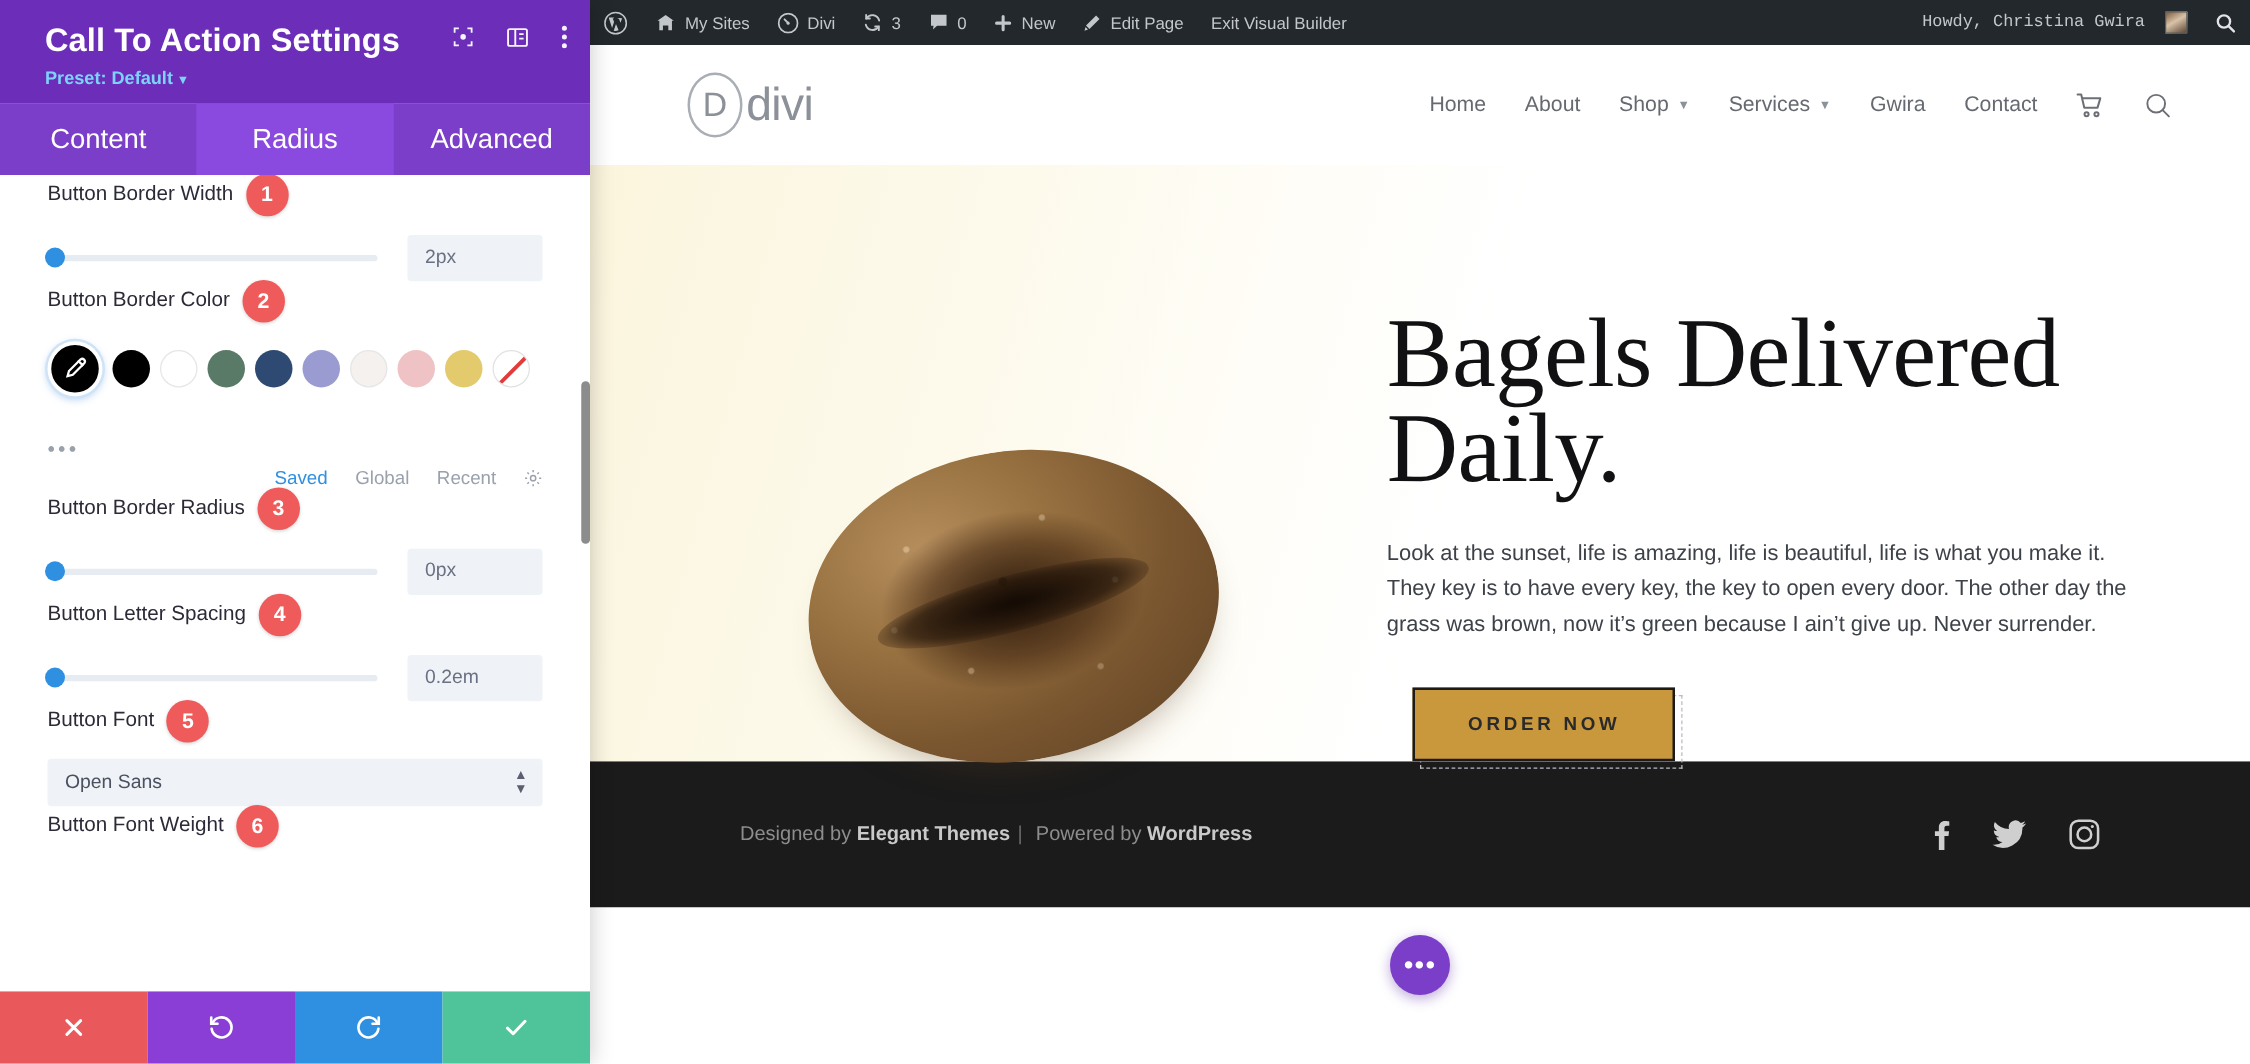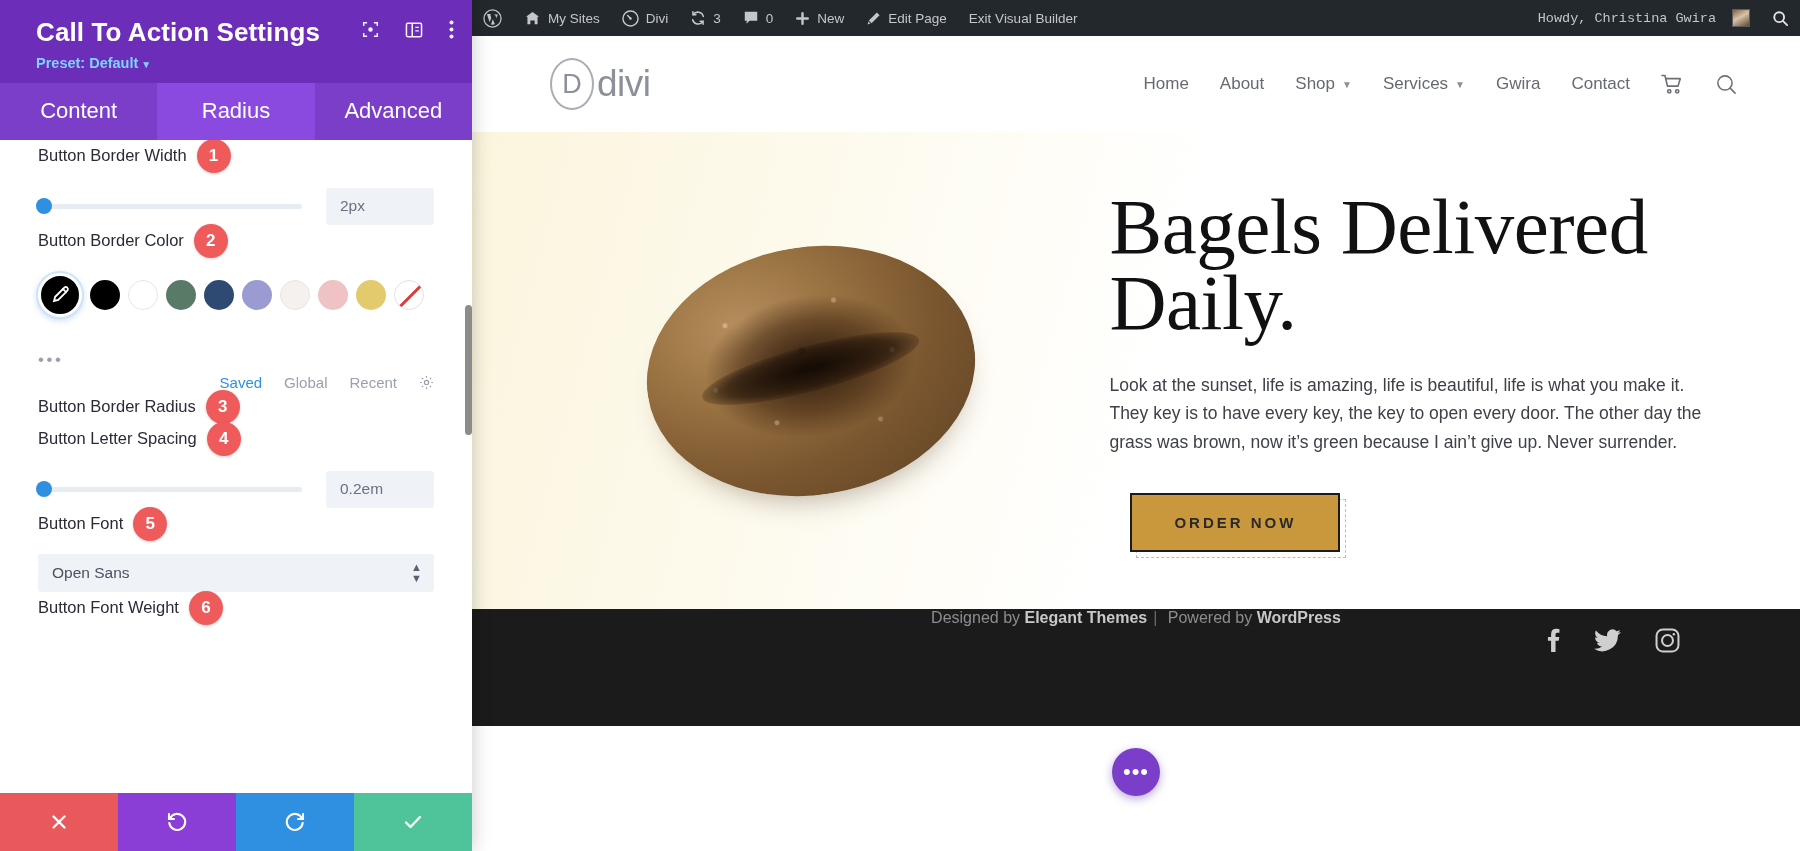--- a/index.html
+++ b/index.html
@@ -174,21 +174,21 @@
   .nav-link {
     font-size: 17px; color: #666a70; cursor: pointer;
     display: flex; align-items: center; gap: 7px;
   }
   .nav-link .chev { font-size: 10px; color: #8b9099; }
   .nav-icon { color: #6c7076; cursor: pointer; line-height: 0; }
 
   .hero {
     height: 477px; position: relative;
     background: linear-gradient(105deg,#fbf5dd 0%,#fdfaec 24%,#ffffff 52%,#ffffff 100%);
-    display: flex; align-items: center;
+    display: flex; align-items: flex-end;
   }
   .hero-img-wrap {
     width: 48%; display: flex; align-items: center;
     justify-content: center; padding-left: 40px;
   }
   .bagel {
     width: 330px; height: 248px; border-radius: 50%;
     position: relative; transform: rotate(-9deg);
     background:
       radial-gradient(ellipse 52% 46% at 50% 48%, rgba(40,22,10,.96) 0%, rgba(62,36,16,.55) 40%, rgba(0,0,0,0) 62%),
@@ -234,21 +234,21 @@
     letter-spacing: .2em; padding: 19px 42px;
     cursor: pointer; position: relative; z-index: 2;
   }
   .cta-shadow {
     position: absolute; left: 6px; top: 6px; right: -6px; bottom: -6px;
     border: 1px dashed #b9bcc2; z-index: 1;
   }
 
   .site-footer {
     height: 117px; background: #1b1b1b;
-    display: flex; align-items: center; padding: 0 120px; flex-direction: column;
+    display: flex; align-items: center; padding: 0 120px;
   }
   .footer-credit { font-size: 16px; color: #8d8d8d; }
   .footer-credit b { color: #c9c9c9; }
   .footer-credit .sep { color: #6a6a6a; margin: 0 6px; }
   .social { margin-left: auto; display: flex; align-items: center; gap: 34px; }
   .social .s-icon { color: #cfcfcf; cursor: pointer; line-height: 0; }
 
   .below-footer { height: 125px; background: #fff; position: relative; }
   .fab {
     position: absolute; left: 50%; top: 22px; transform: translateX(-50%);
@@ -353,20 +353,26 @@
             </span>
           </span>
         </div>
       </div>
 
       <div class="field">
         <div class="field-label-row">
           <span class="field-label">Button Border Radius</span>
           <span class="badge">3</span>
         </div>
+        <div class="slider-row">
+          <div class="slider">
+              <div class="knob"></div>
+            </div>
+          <div class="num-box">0px</div>
+        </div>
       </div>
 
       <div class="field">
         <div class="field-label-row">
           <span class="field-label">Button Letter Spacing</span>
           <span class="badge">4</span>
         </div>
         <div class="slider-row">
           <div class="slider">
               <div class="knob"></div>

